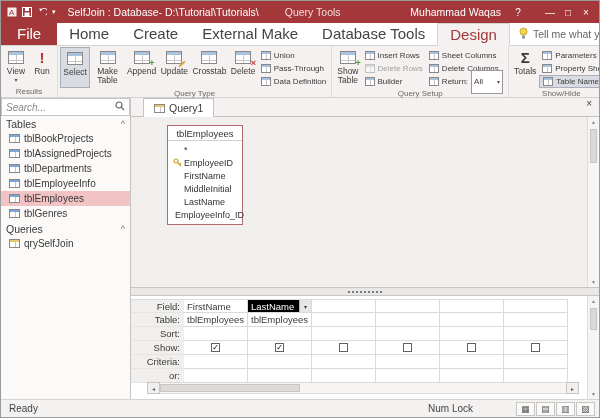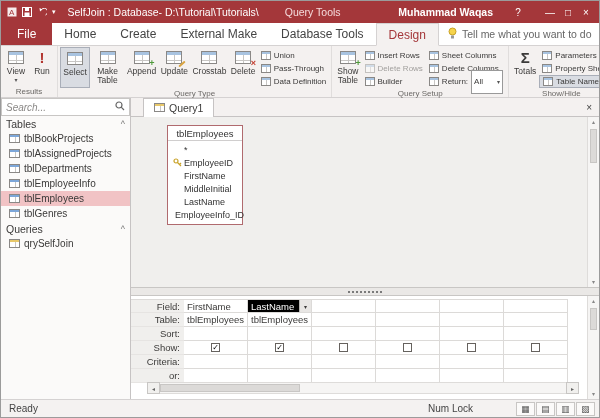--- a/index.html
+++ b/index.html
@@ -7,28 +7,28 @@
   body { font-family:"Liberation Sans", sans-serif; }
   #app { position:relative; width:600px; height:418px; background:#fff; overflow:hidden; border:1px solid #9b9b9b; font-size:10px; color:#3b3a39; }
 
   
   .titlebar { position:absolute; top:0; left:0; right:0; height:22px; background:#A4373A; color:#fff; display:flex; align-items:center; font-size:10.5px; }
   .qat { display:flex; align-items:center; gap:5px; margin-left:6px; }
   .qat .qi { display:flex; align-items:center; }
   .tb-title { margin-left:12px; white-space:nowrap;text-align:center; }
   .tb-context { margin-left:26px; color:#F5DBDC; white-space:nowrap; }
   .tb-spacer { flex:1; }
-  .tb-user { margin-right:16px;font-weight:bold; }
+  .tb-user { margin-right:8px; }
   .tb-help { margin-right:14px; font-size:11px; }
   .winbtn { width:18px; text-align:center; font-size:10px; cursor:default; }
   .winbtn.close { margin-right:4px; }
 
   
   .tabrow { position:absolute; top:22px; left:0; right:0; height:23px; background:#fff; display:flex; align-items:flex-end; border-bottom:1px solid #D5D2D2; }
-  .tab { height:23px; display:flex; align-items:center; padding:0 12px; font-size:12px; color:#444; white-space:nowrap;text-align:center; }
+  .tab { height:23px; display:flex; align-items:center; padding:0 12px; font-size:15px; color:#444; white-space:nowrap;text-align:center; }
   .tab.file { background:#A4373A; color:#fff; padding:0 16px; }
   .tab.active { background:#F4F1F0; color:#A4373A; border:1px solid #D5D2D2; border-bottom:1px solid #F4F1F0; margin-bottom:-1px; }
   .tellme { display:flex; align-items:center; gap:4px; margin-left:8px; color:#666; font-size:10.5px; height:23px; white-space:nowrap; }
 
   
   .ribbon { position:absolute; top:45px; left:0; right:0; height:52px; background:#F4F1F0; border-bottom:1px solid #D5D2D2; display:flex; }
   .rg { display:flex; flex-direction:column; border-right:1px solid #E0DDDC; }
   .rg-body { flex:1; display:flex; align-items:stretch; padding:1px 2px 0; }
   .rg-label { font-size:8px; color:#6b6966; text-align:center; height:11px; line-height:11px; white-space:nowrap; padding:0 3px; }
   .bb { display:flex; flex-direction:column; align-items:center; padding:2px 3px 0; gap:1px; min-width:26px; }
@@ -68,21 +68,21 @@
   .nav-search { height:18px; display:flex; align-items:center; border:1px solid #C8C6C4; background:#fff; padding:0 4px; }
   .nav-search input { flex:1; border:none; outline:none; font-size:10px; font-family:"Liberation Sans", sans-serif; min-width:0; }
   .nav-search input::placeholder { font-style:italic; color:#8a8886; }
   .nav-gh { height:15px; display:flex; align-items:center; justify-content:space-between; padding:0 5px; font-size:10.5px; color:#3b3a39; }
   .nav-gh .chev { color:#777; font-size:9px; }
   .nav-it { height:15px; display:flex; align-items:center; gap:4px; padding-left:8px; font-size:10px; color:#3b3a39; white-space:nowrap; }
   .nav-it.sel { background:#F1C3C5; }
 
   
   .docarea { position:absolute; top:97px; left:130px; right:0; bottom:18px; display:flex; flex-direction:column; }
-  .doctabs { height:19px; background:#F4F1F0; border-bottom:1px solid #C6C3C3; display:flex; align-items:center;padding-left:12px; }
+  .doctabs { height:19px; background:#F4F1F0; border-bottom:1px solid #C6C3C3; display:flex; align-items:flex-start;padding-left:12px; }
   .doctab { height:19px; background:#fff; border:1px solid #C6C3C3; border-bottom:none; display:flex; align-items:center; gap:4px; padding:0 10px; font-size:10.5px; color:#3b3a39; margin-left:0; }
   .doc-close { margin-left:auto; padding:0 7px; color:#444; font-size:10px; }
   .design-top { height:170px; position:relative; background:#F0EFED; }
   .splitter { height:9px; background:#EAE8E6; border-top:1px solid #C8C6C4; border-bottom:1px solid #C8C6C4; display:flex; align-items:center; justify-content:center; }
   .dots { width:34px; border-top:2px dotted #7a7a7a; }
   .design-bottom { flex:1; position:relative; background:#fff; }
 
   
   .tcard { position:absolute; left:36px; top:8px; width:76px; background:#fff; border:1px solid #B06A6E; }
   .tcard-title { height:15px; line-height:15px; text-align:center; font-size:9.5px; color:#333; border-bottom:1px solid #D0CECE; }

